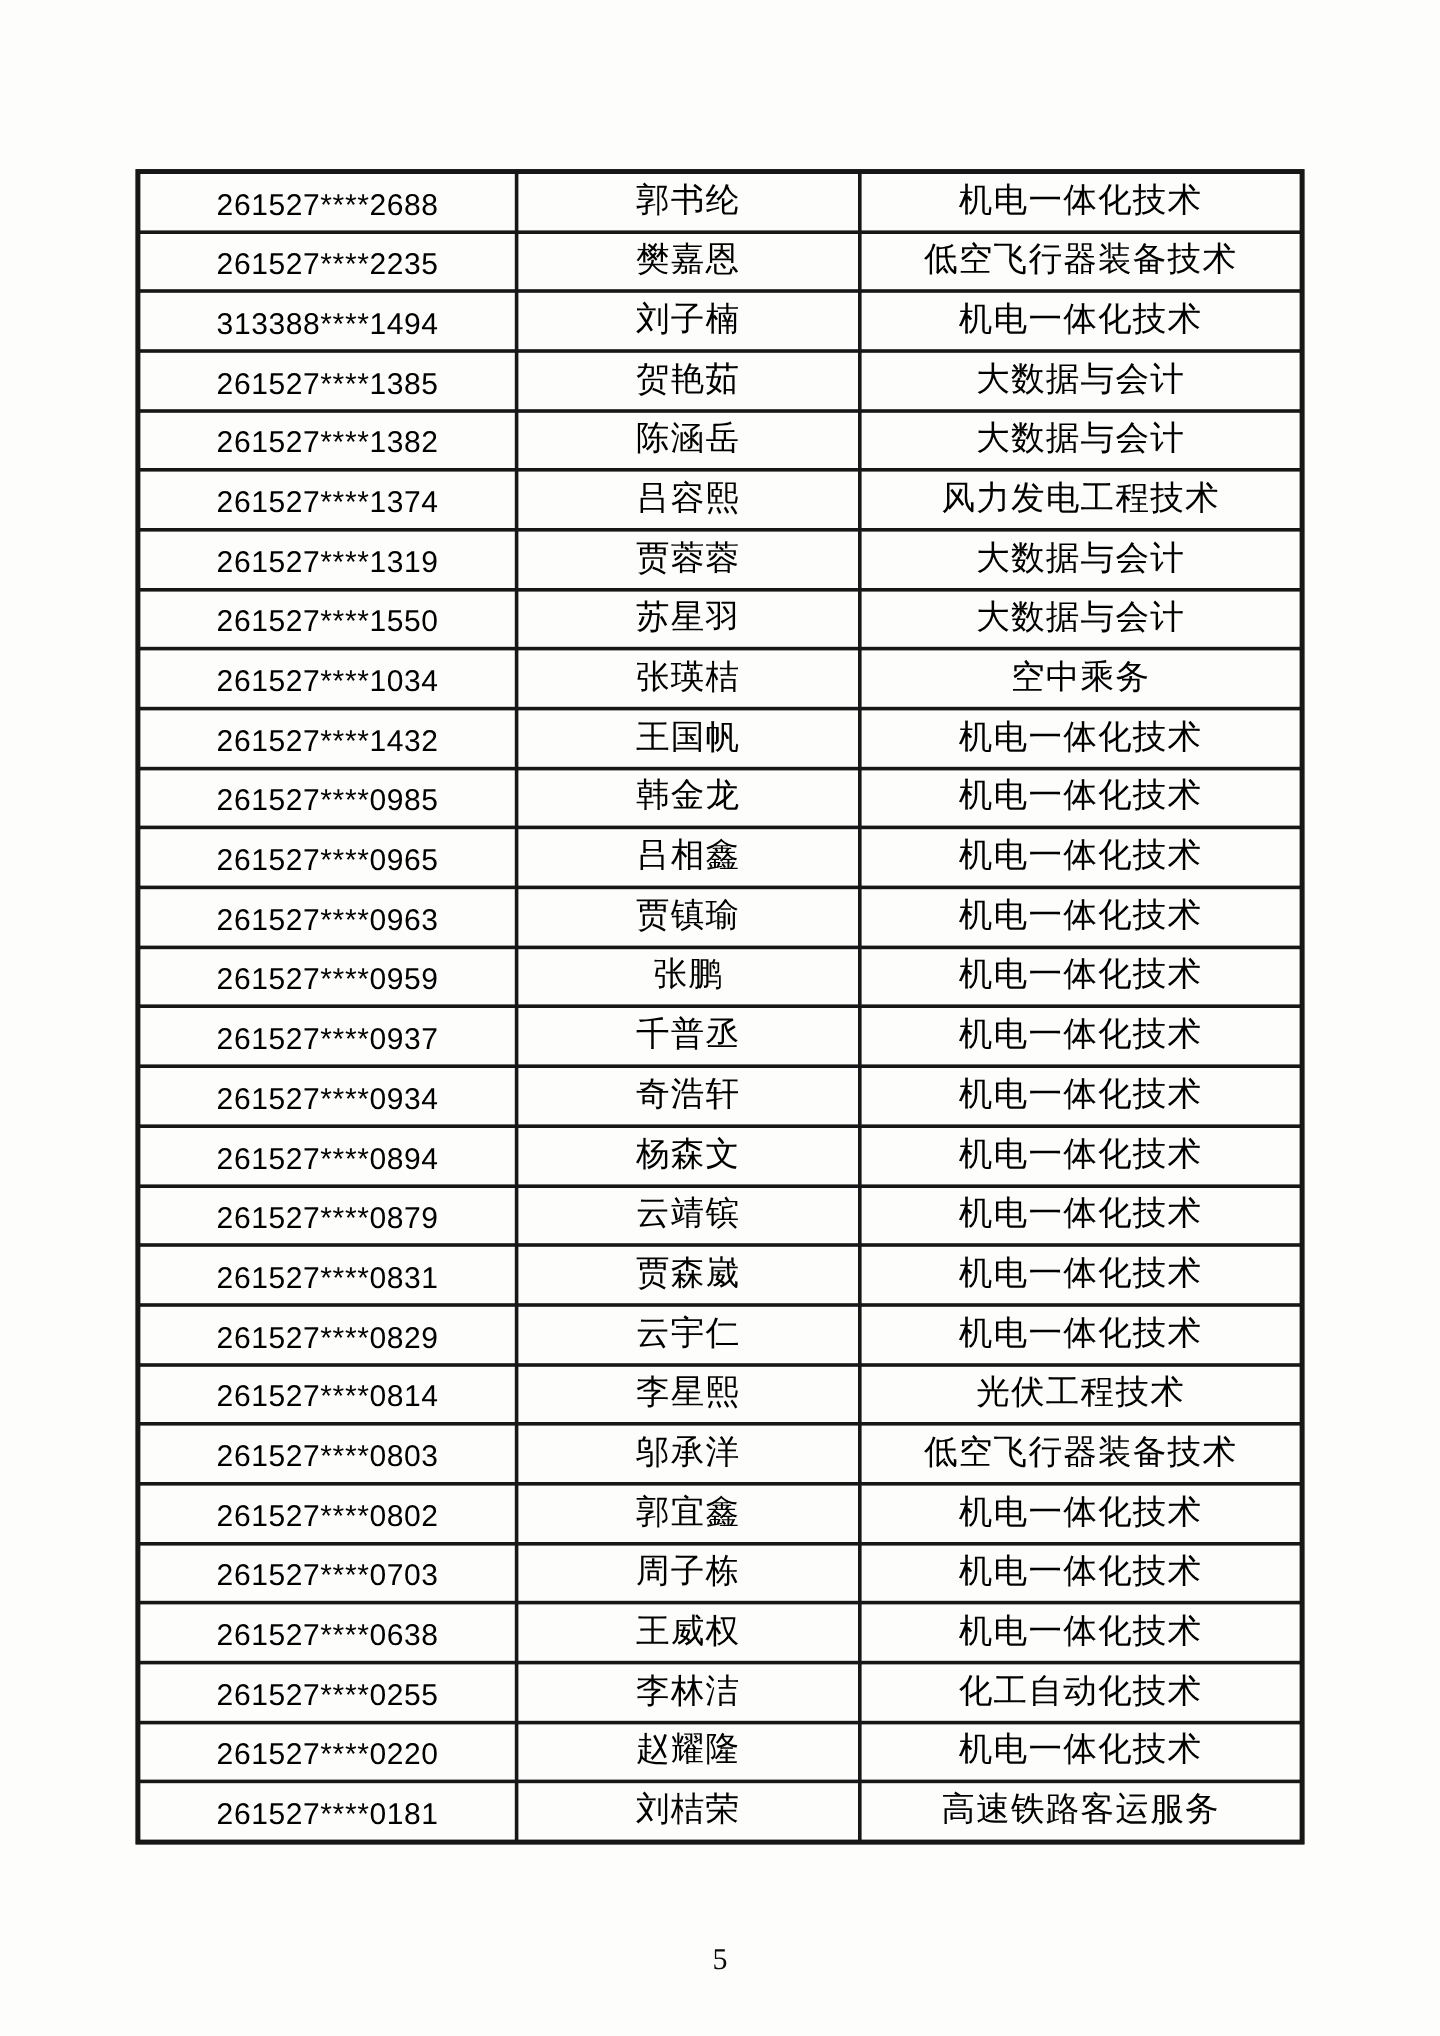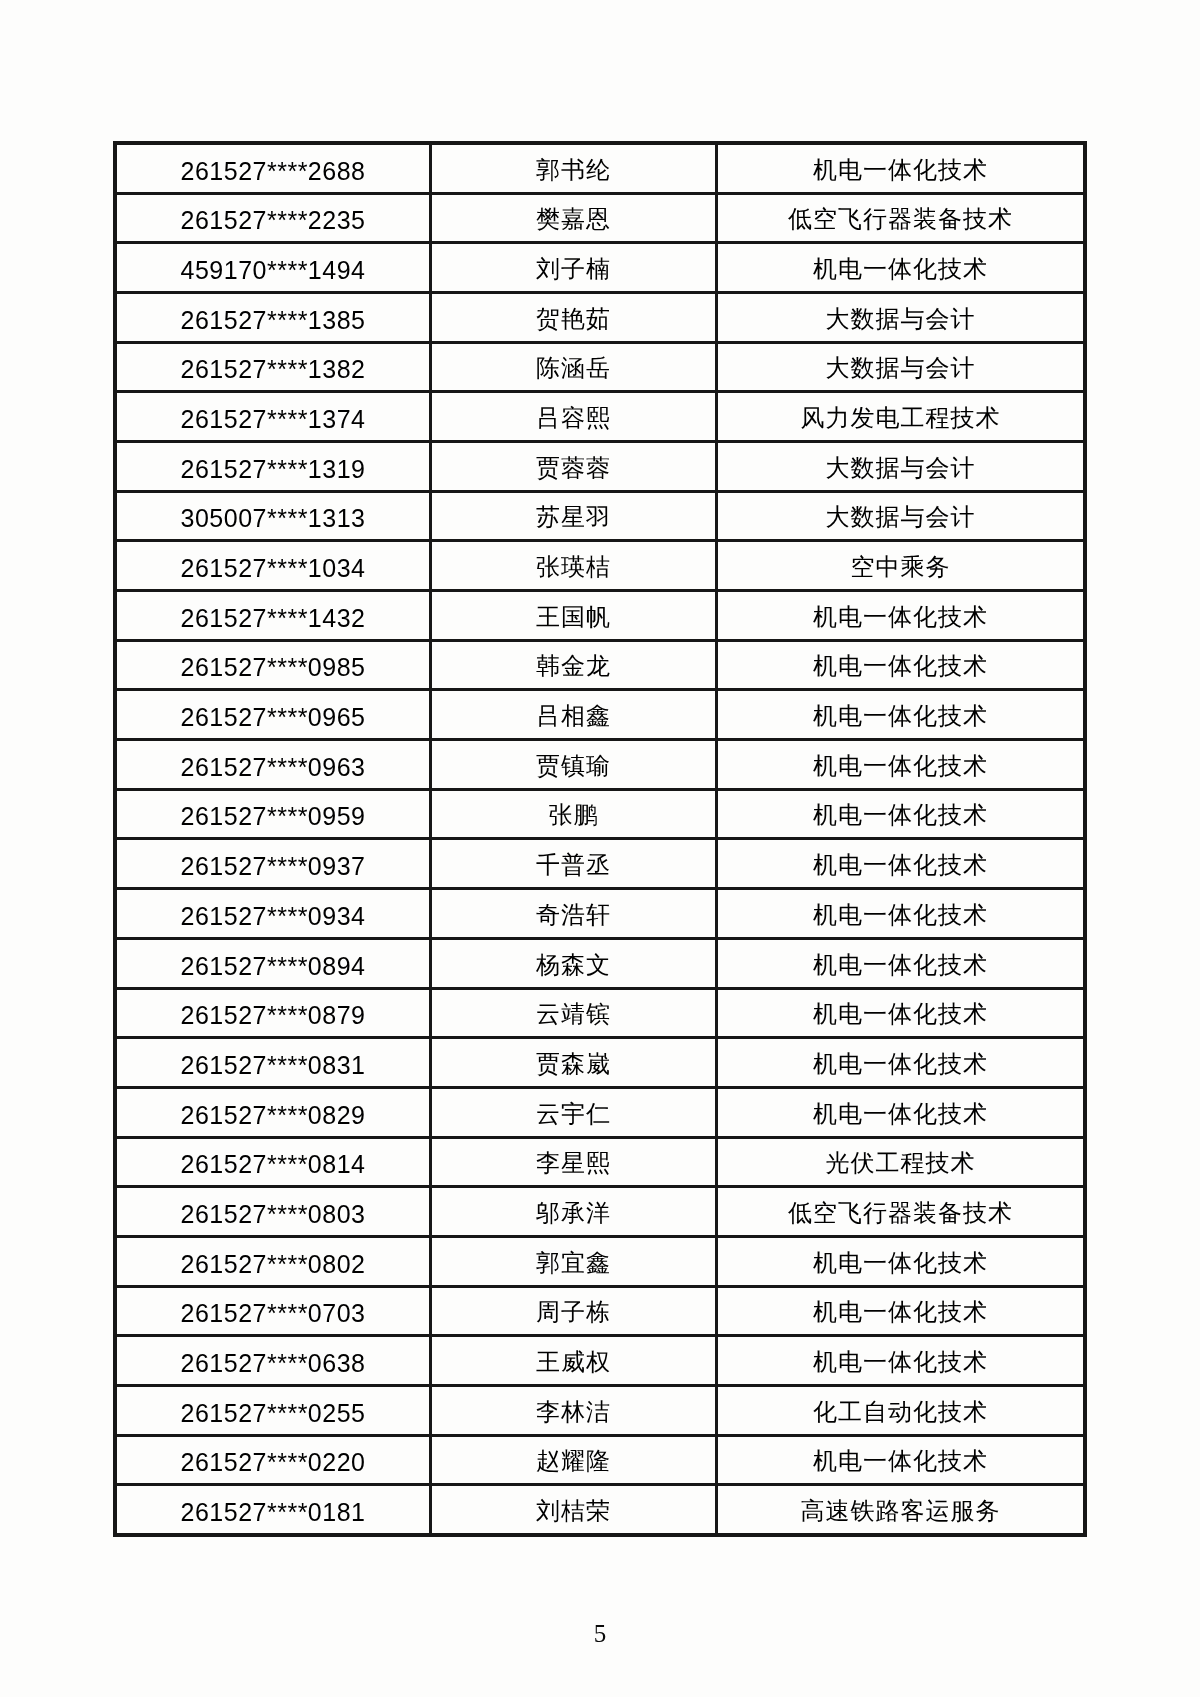--- a/index.html
+++ b/index.html
@@ -41,21 +41,21 @@
     overflow: hidden;
     white-space: nowrap;
   }
   .td.id {
     font-family: "Liberation Sans", "DejaVu Sans", sans-serif;
     font-size: 25px;
     letter-spacing: 0.5px;
   }
   .td.name, .td.major {
     font-family: Liberation Serif, serif;
-    font-size: 24px;
+    font-size: 28px;
     letter-spacing: 1px;
   }
   .page-number {
     position: absolute;
     left: 0;
     top: 1620px;
     width: 100%;
     text-align: center;
     font-family: "Liberation Serif", "DejaVu Serif", serif;
     font-size: 25px;
@@ -73,21 +73,21 @@
       <div class="td id">261527****2688</div>
       <div class="td name">郭书纶</div>
       <div class="td major">机电一体化技术</div>
     </div>
     <div class="tr">
       <div class="td id">261527****2235</div>
       <div class="td name">樊嘉恩</div>
       <div class="td major">低空飞行器装备技术</div>
     </div>
     <div class="tr">
-      <div class="td id">459170****1494</div>
+      <div class="td id">313388****1494</div>
       <div class="td name">刘子楠</div>
       <div class="td major">机电一体化技术</div>
     </div>
     <div class="tr">
       <div class="td id">261527****1385</div>
       <div class="td name">贺艳茹</div>
       <div class="td major">大数据与会计</div>
     </div>
     <div class="tr">
       <div class="td id">261527****1382</div>
@@ -98,21 +98,21 @@
       <div class="td id">261527****1374</div>
       <div class="td name">吕容熙</div>
       <div class="td major">风力发电工程技术</div>
     </div>
     <div class="tr">
       <div class="td id">261527****1319</div>
       <div class="td name">贾蓉蓉</div>
       <div class="td major">大数据与会计</div>
     </div>
     <div class="tr">
-      <div class="td id">305007****1313</div>
+      <div class="td id">261527****1550</div>
       <div class="td name">苏星羽</div>
       <div class="td major">大数据与会计</div>
     </div>
     <div class="tr">
       <div class="td id">261527****1034</div>
       <div class="td name">张瑛桔</div>
       <div class="td major">空中乘务</div>
     </div>
     <div class="tr">
       <div class="td id">261527****1432</div>

